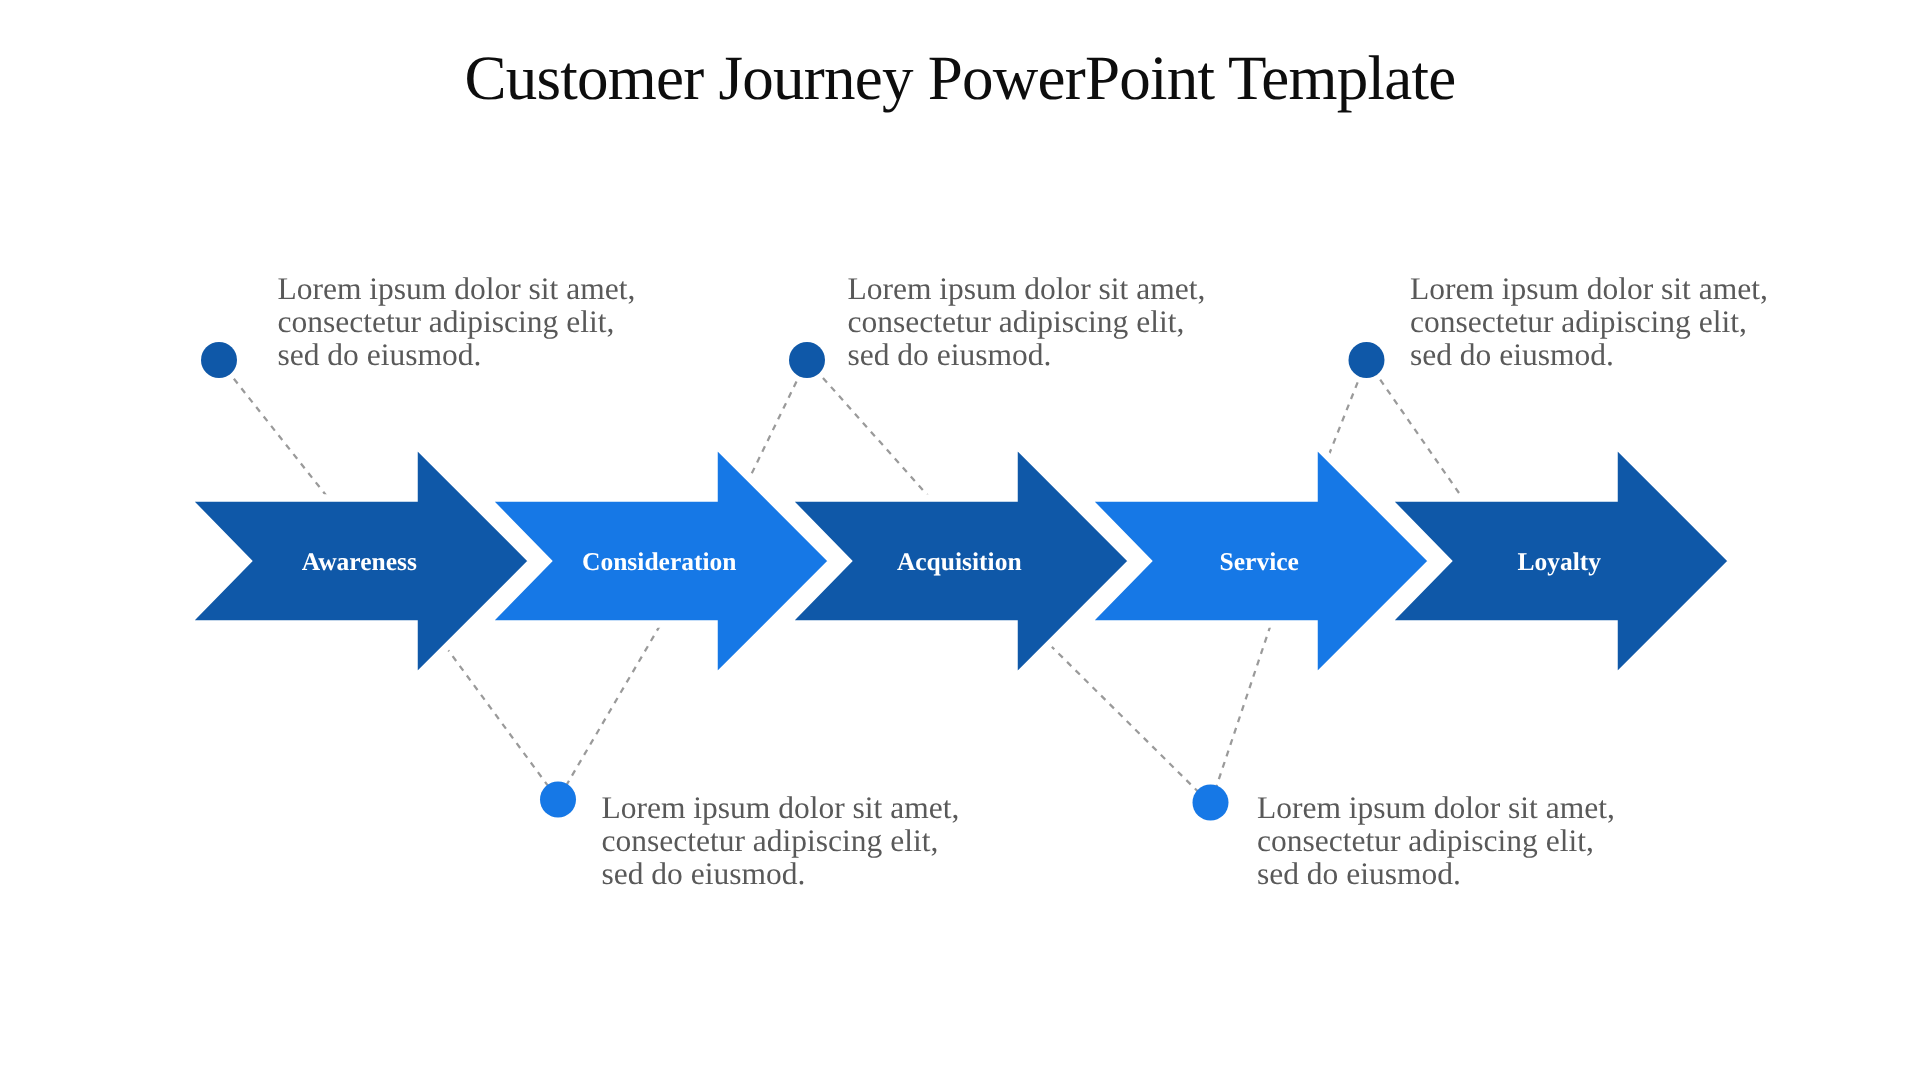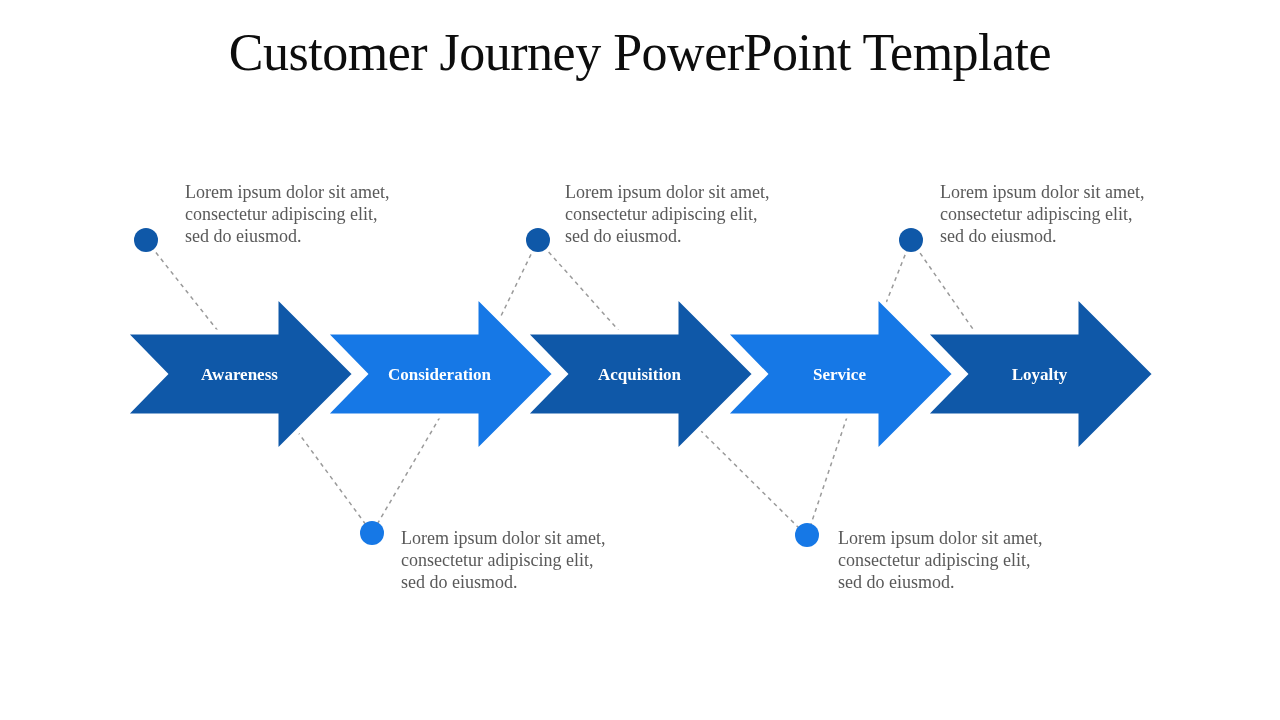--- a/index.html
+++ b/index.html
@@ -3,25 +3,25 @@
 <meta charset="utf-8">
 <style>
   html,body{margin:0;padding:0;}
   body{
     width:1280px;height:720px;background:#ffffff;position:relative;overflow:hidden;
     font-family:"Liberation Serif", serif;
   }
   .slide{position:absolute;inset:0;}
   .slide-title{
     position:absolute;top:30px;left:0;width:1280px;text-align:center;
-    font-size:52px;line-height:46px;color:#0d0d0d;letter-spacing:-0.5px;white-space:nowrap;
+    font-size:42px;line-height:46px;color:#0d0d0d;letter-spacing:-0.5px;white-space:nowrap;
   }
   #diagram{position:absolute;left:0;top:0;}
   .note{
-    position:absolute;font-size:18px;line-height:22px;color:#595959;white-space:nowrap;
+    position:absolute;font-size:21px;line-height:22px;color:#595959;white-space:nowrap;
   }
   .note-top-1{left:185px;top:181px;}
   .note-top-2{left:565px;top:181px;}
   .note-top-3{left:940px;top:181px;}
   .note-bottom-1{left:401px;top:527px;}
   .note-bottom-2{left:838px;top:527px;}
 </style>
 </head>
 <body>
 

